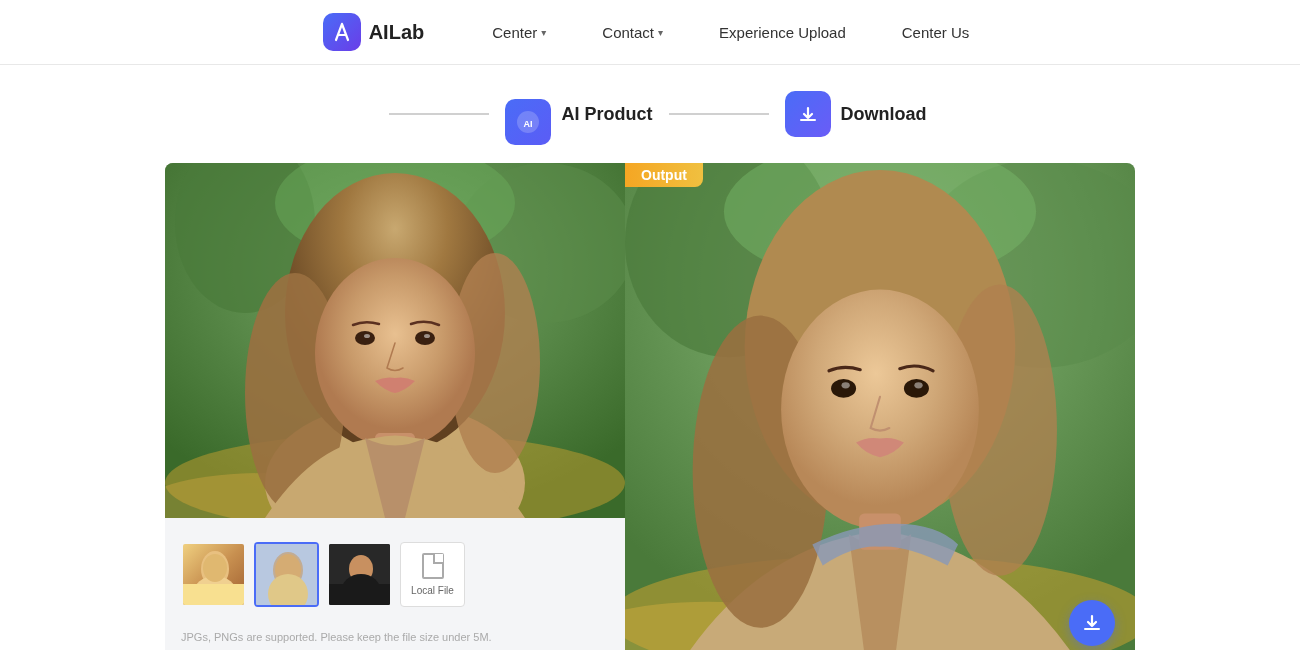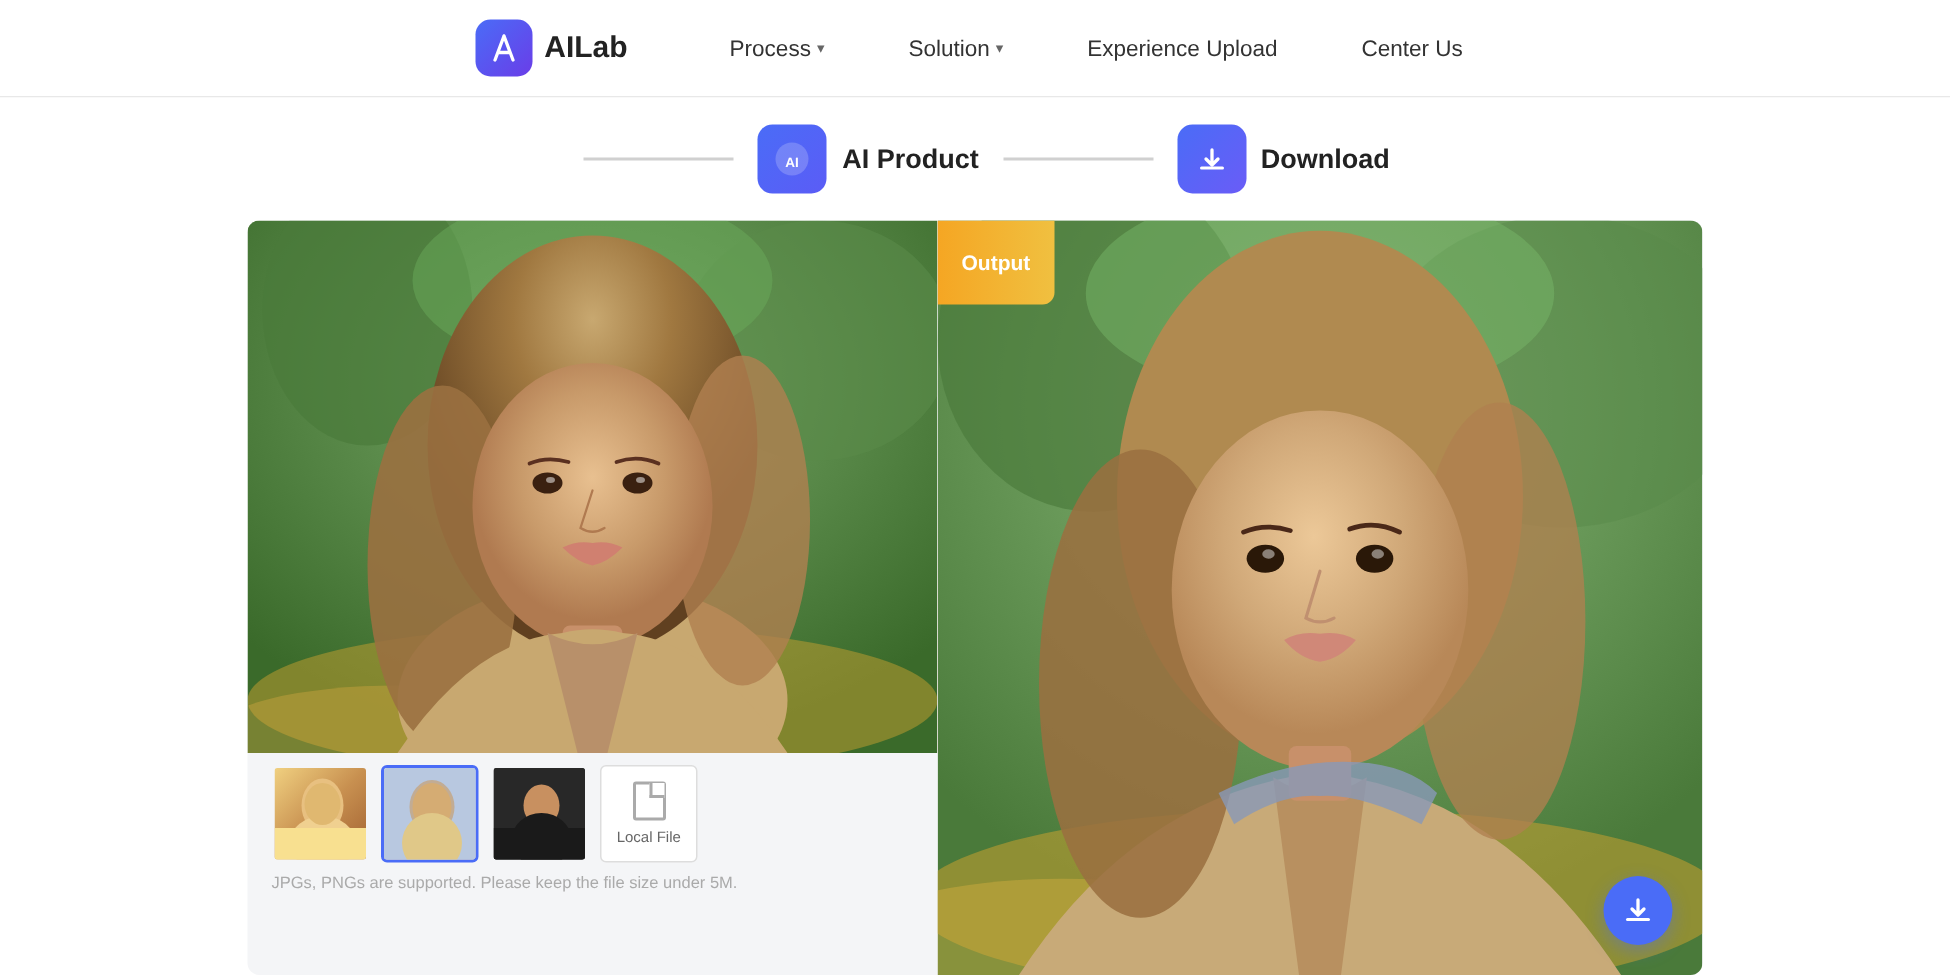--- a/index.html
+++ b/index.html
@@ -73,20 +73,21 @@
       align-items: center;
       justify-content: center;
       color: white;
       font-size: 20px;
     }
     .step-icon.upload {
       background: linear-gradient(135deg, #5b8df6, #7c6af7);
     }
     .step-icon.ai {
       background: linear-gradient(135deg, #4a6cf7, #5b5cf6);
+      margin-top: 16px;
     }
     .step-icon.download {
       background: linear-gradient(135deg, #4a6cf7, #6a5cf7);
     }
     .step-label {
       font-size: 18px;
       font-weight: 600;
       color: #222;
     }
     .step-line {
@@ -120,21 +121,21 @@
       width: 100%;
       height: 355px;
       background: linear-gradient(160deg, #7a9a6a 0%, #5a8a4a 20%, #8aaa7a 40%, #4a7a3a 60%, #d4a070 80%, #c89060 100%);
       position: relative;
       overflow: hidden;
     }
     .thumbnail-row {
       display: flex;
       align-items: center;
       gap: 8px;
-      padding: 8px 16px;
+      padding: 24px 16px;
       width: 100%;
     }
     .thumbnail {
       width: 65px;
       height: 65px;
       border-radius: 4px;
       border: 2px solid transparent;
       overflow: hidden;
       cursor: pointer;
       flex-shrink: 0;
@@ -200,21 +201,21 @@
       overflow: hidden;
     }
     .output-badge {
       position: absolute;
       top: 0;
       left: 0;
       background: linear-gradient(90deg, #f5a623, #f0c040);
       color: white;
       font-size: 14px;
       font-weight: 600;
-      padding: 20px 16px;
+      padding: 4px 16px;
       border-radius: 0 0 8px 0;
       z-index: 10;
     }
     .output-image-area {
       width: 100%;
       height: 100%;
       position: relative;
     }
     .download-btn {
       position: absolute;
@@ -240,25 +241,25 @@
 <nav class="navbar">
   <div class="logo-area">
     <div class="logo-icon">
       <svg width="22" height="22" viewBox="0 0 22 22" fill="none">
         <path d="M11 3L5 19M11 3L17 19M7 14h8" stroke="white" stroke-width="2.2" stroke-linecap="round" stroke-linejoin="round"></path>
       </svg>
     </div>
     <span class="logo-text">AILab</span>
   </div>
   <div class="nav-item">
-    <span>Process</span>
+    <span>Center</span>
     <span class="chevron">▾</span>
   </div>
   <div class="nav-item">
-    <span>Solution</span>
+    <span>Contact</span>
     <span class="chevron">▾</span>
   </div>
   <div class="nav-item">
     <span>Experience Upload</span>
   </div>
   <div class="nav-item">
     <span>Center Us</span>
   </div>
 </nav>
 

